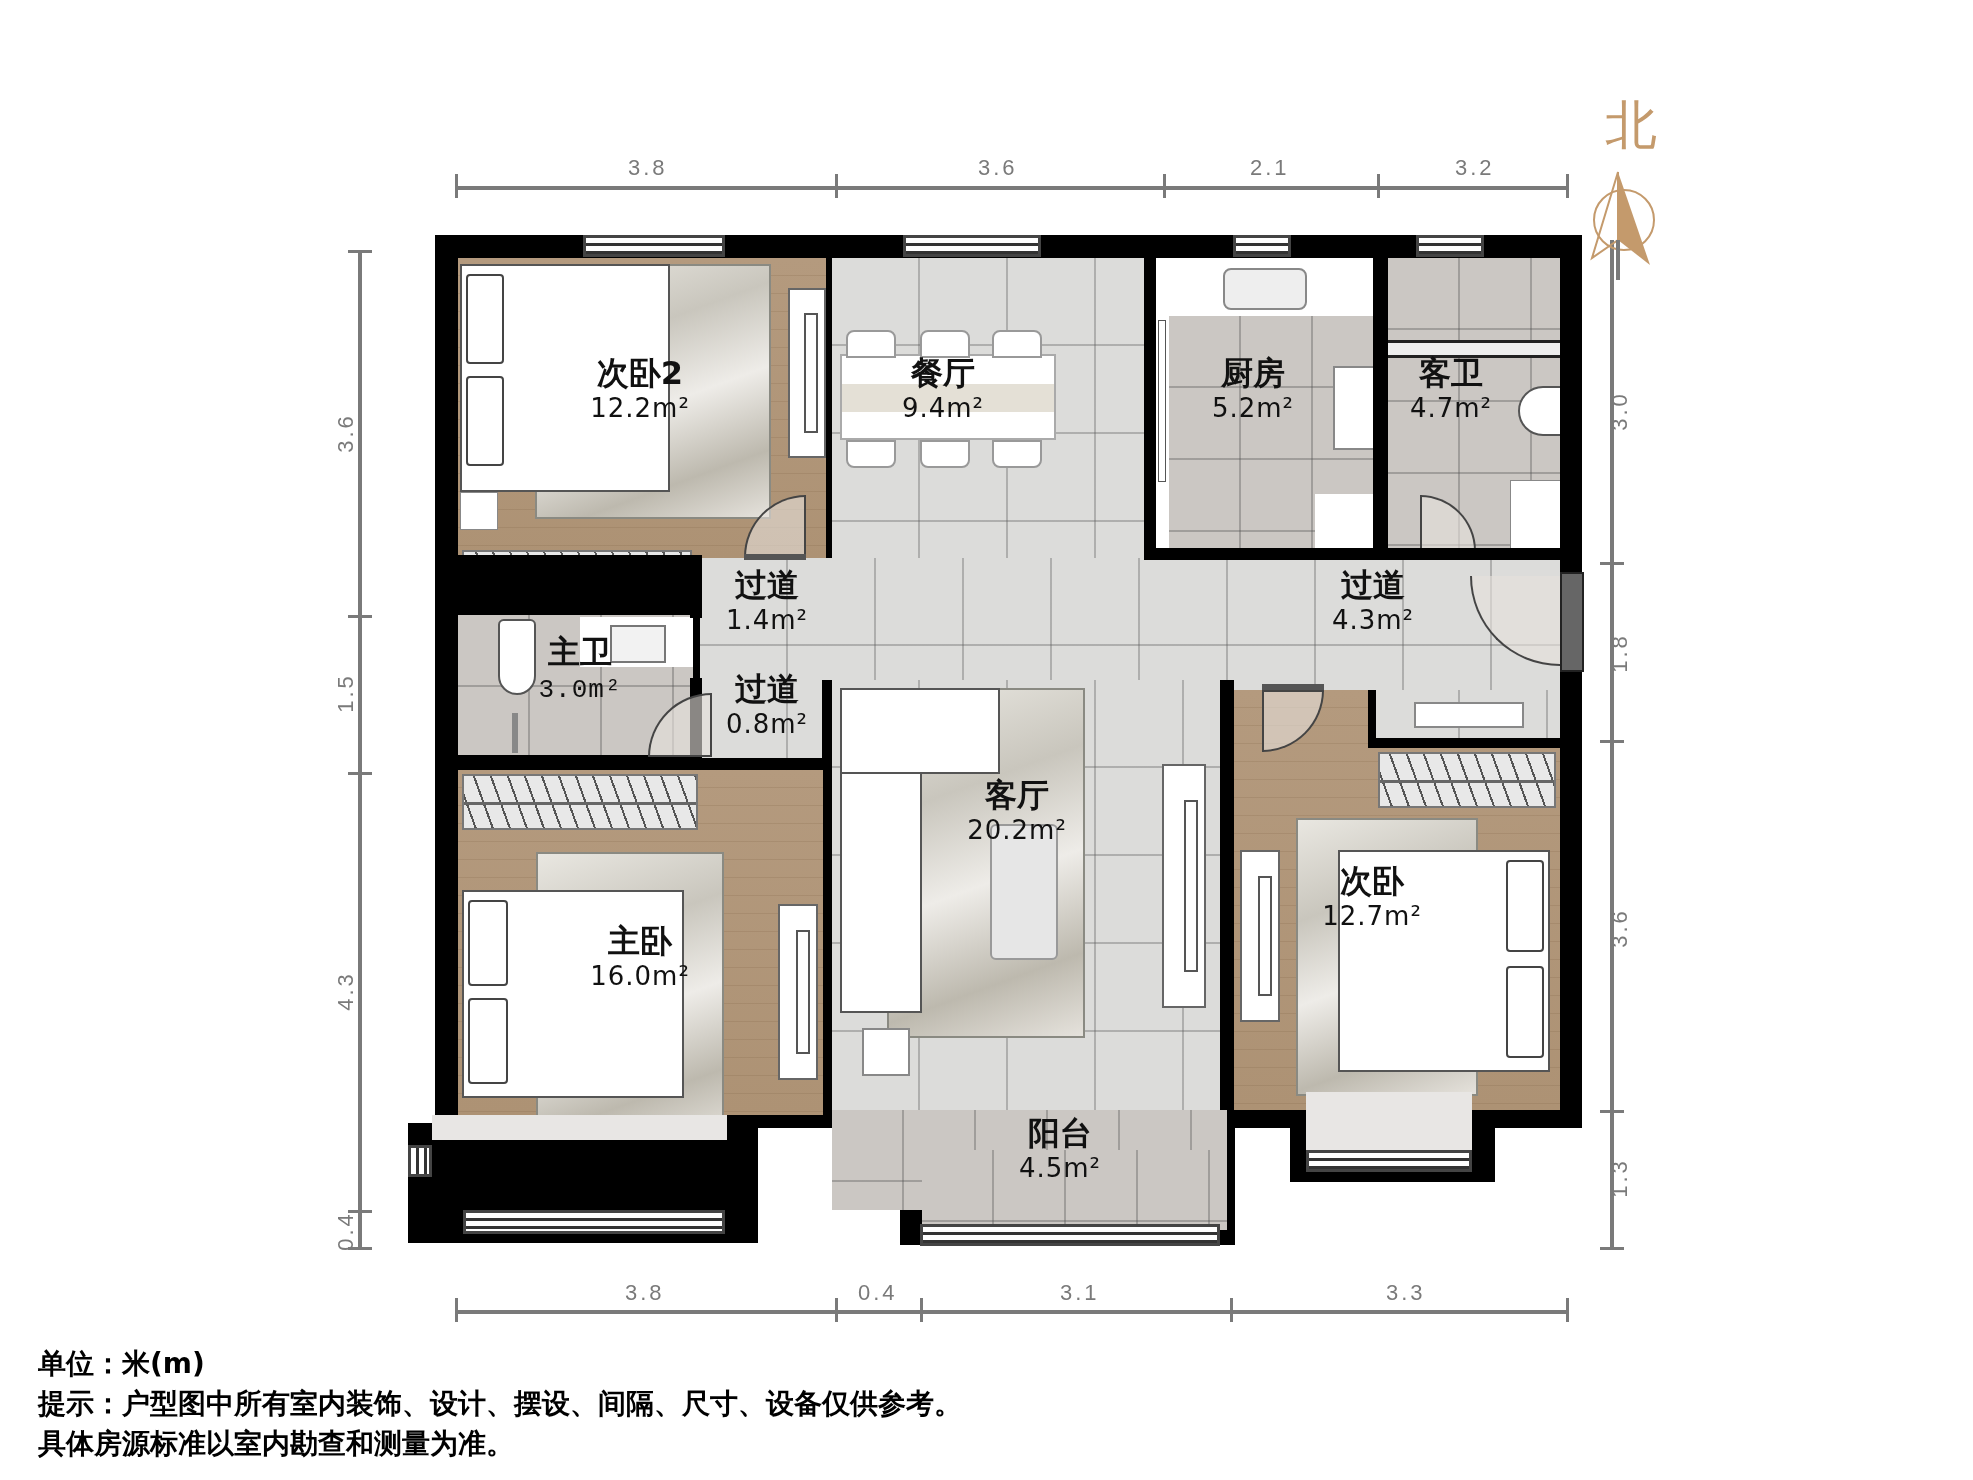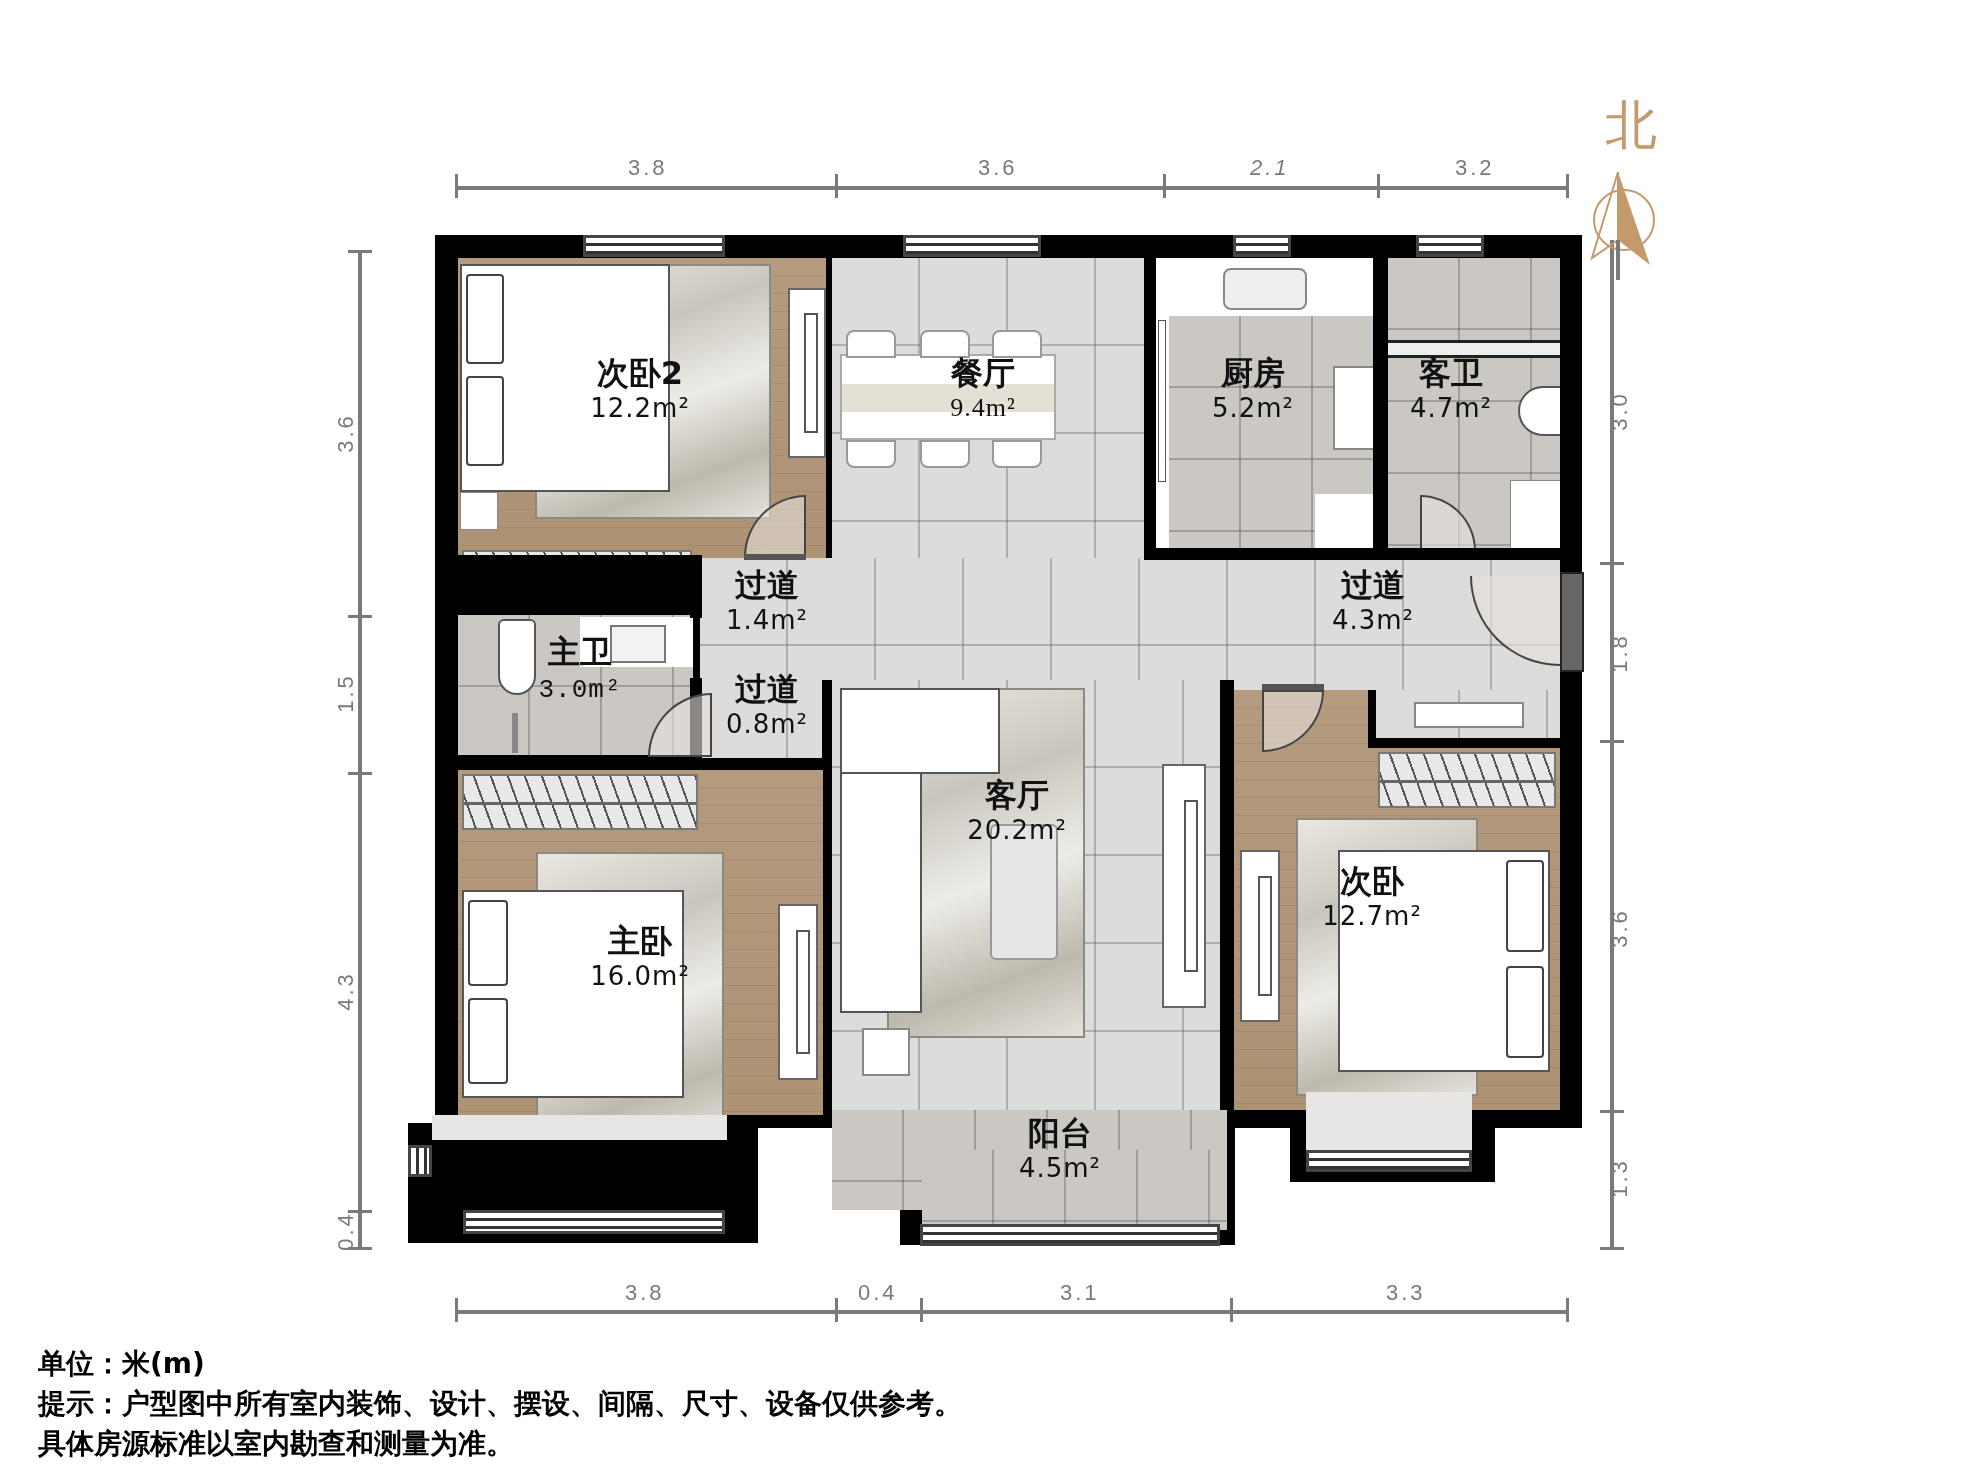--- a/index.html
+++ b/index.html
@@ -48,21 +48,21 @@
 
 <div>
   <div class="dim-line" style="left:455px;top:186px;width:1112px;height:4px;"></div>
   <div class="dim-tick" style="left:455px;top:174px;width:3px;height:24px;"></div>
   <div class="dim-tick" style="left:835px;top:174px;width:3px;height:24px;"></div>
   <div class="dim-tick" style="left:1163px;top:174px;width:3px;height:24px;"></div>
   <div class="dim-tick" style="left:1377px;top:174px;width:3px;height:24px;"></div>
   <div class="dim-tick" style="left:1566px;top:174px;width:3px;height:24px;"></div>
   <div class="dim-label" style="left:628px;top:155px;">3.8</div>
   <div class="dim-label" style="left:978px;top:155px;">3.6</div>
-  <div class="dim-label" style="left:1250px;top:155px;font-style:italic;">2.1</div>
+  <div class="dim-label" style="left:1250px;top:155px;">2.1</div>
   <div class="dim-label" style="left:1455px;top:155px;">3.2</div>
 </div>
 
 <div>
   <div class="dim-line" style="left:455px;top:1310px;width:1112px;height:4px;"></div>
   <div class="dim-tick" style="left:455px;top:1298px;width:3px;height:24px;"></div>
   <div class="dim-tick" style="left:835px;top:1298px;width:3px;height:24px;"></div>
   <div class="dim-tick" style="left:920px;top:1298px;width:3px;height:24px;"></div>
   <div class="dim-tick" style="left:1230px;top:1298px;width:3px;height:24px;"></div>
   <div class="dim-tick" style="left:1566px;top:1298px;width:3px;height:24px;"></div>
@@ -232,21 +232,21 @@
   <div class="abs" style="left:1158px;top:320px;width:6px;height:160px;background:#fff;border:1px solid #555;"></div>
 
   <div class="wall" style="left:1144px;top:258px;width:12px;height:300px;"></div>
   <div class="wall" style="left:1144px;top:548px;width:420px;height:12px;"></div>
   <div class="wall" style="left:1373px;top:258px;width:15px;height:300px;"></div>
 
   <div class="label-wrap" style="left:580px;top:354px;width:120px;">
     <div class="room-name">次卧2</div>
     <div class="room-area">12.2m²</div>
   </div>
-  <div class="label-wrap" style="left:928px;top:354px;width:110px;font-family:Liberation Serif, serif;">
+  <div class="label-wrap" style="left:888px;top:354px;width:110px;">
     <div class="room-name">餐厅</div>
     <div class="room-area">9.4m²</div>
   </div>
   <div class="label-wrap" style="left:1198px;top:354px;width:110px;">
     <div class="room-name">厨房</div>
     <div class="room-area">5.2m²</div>
   </div>
   <div class="label-wrap" style="left:1396px;top:354px;width:110px;">
     <div class="room-name">客卫</div>
     <div class="room-area">4.7m²</div>

